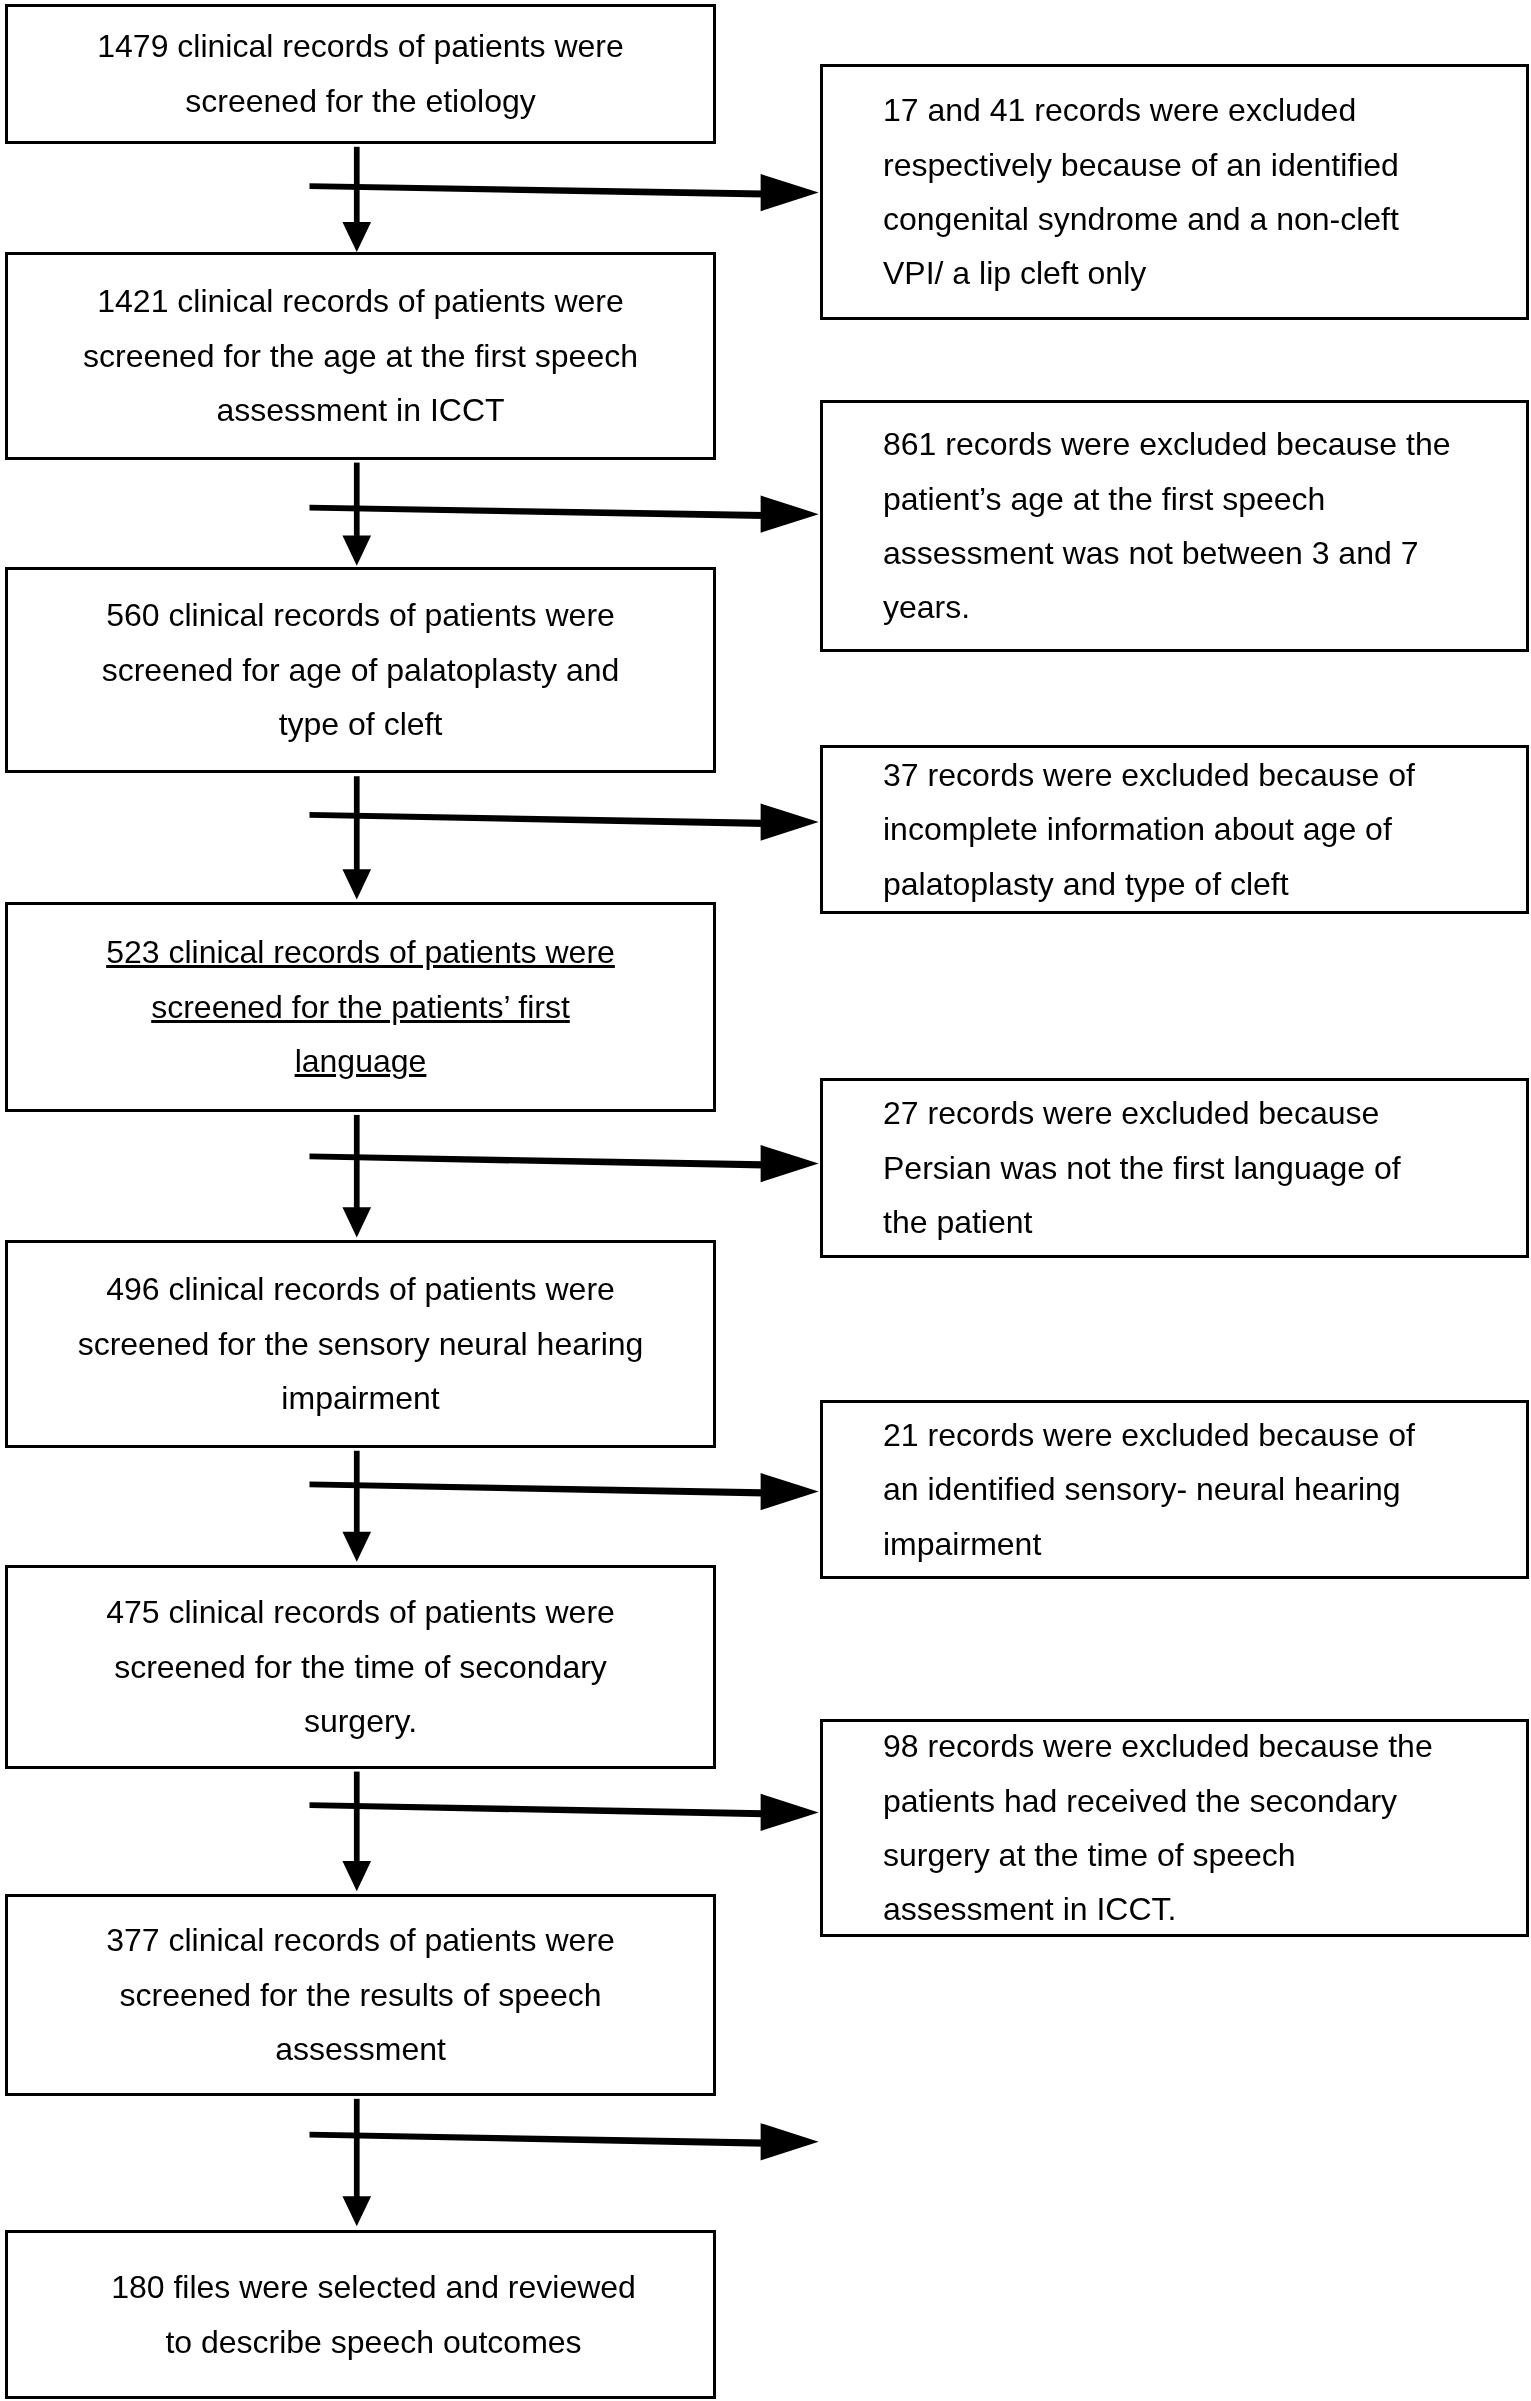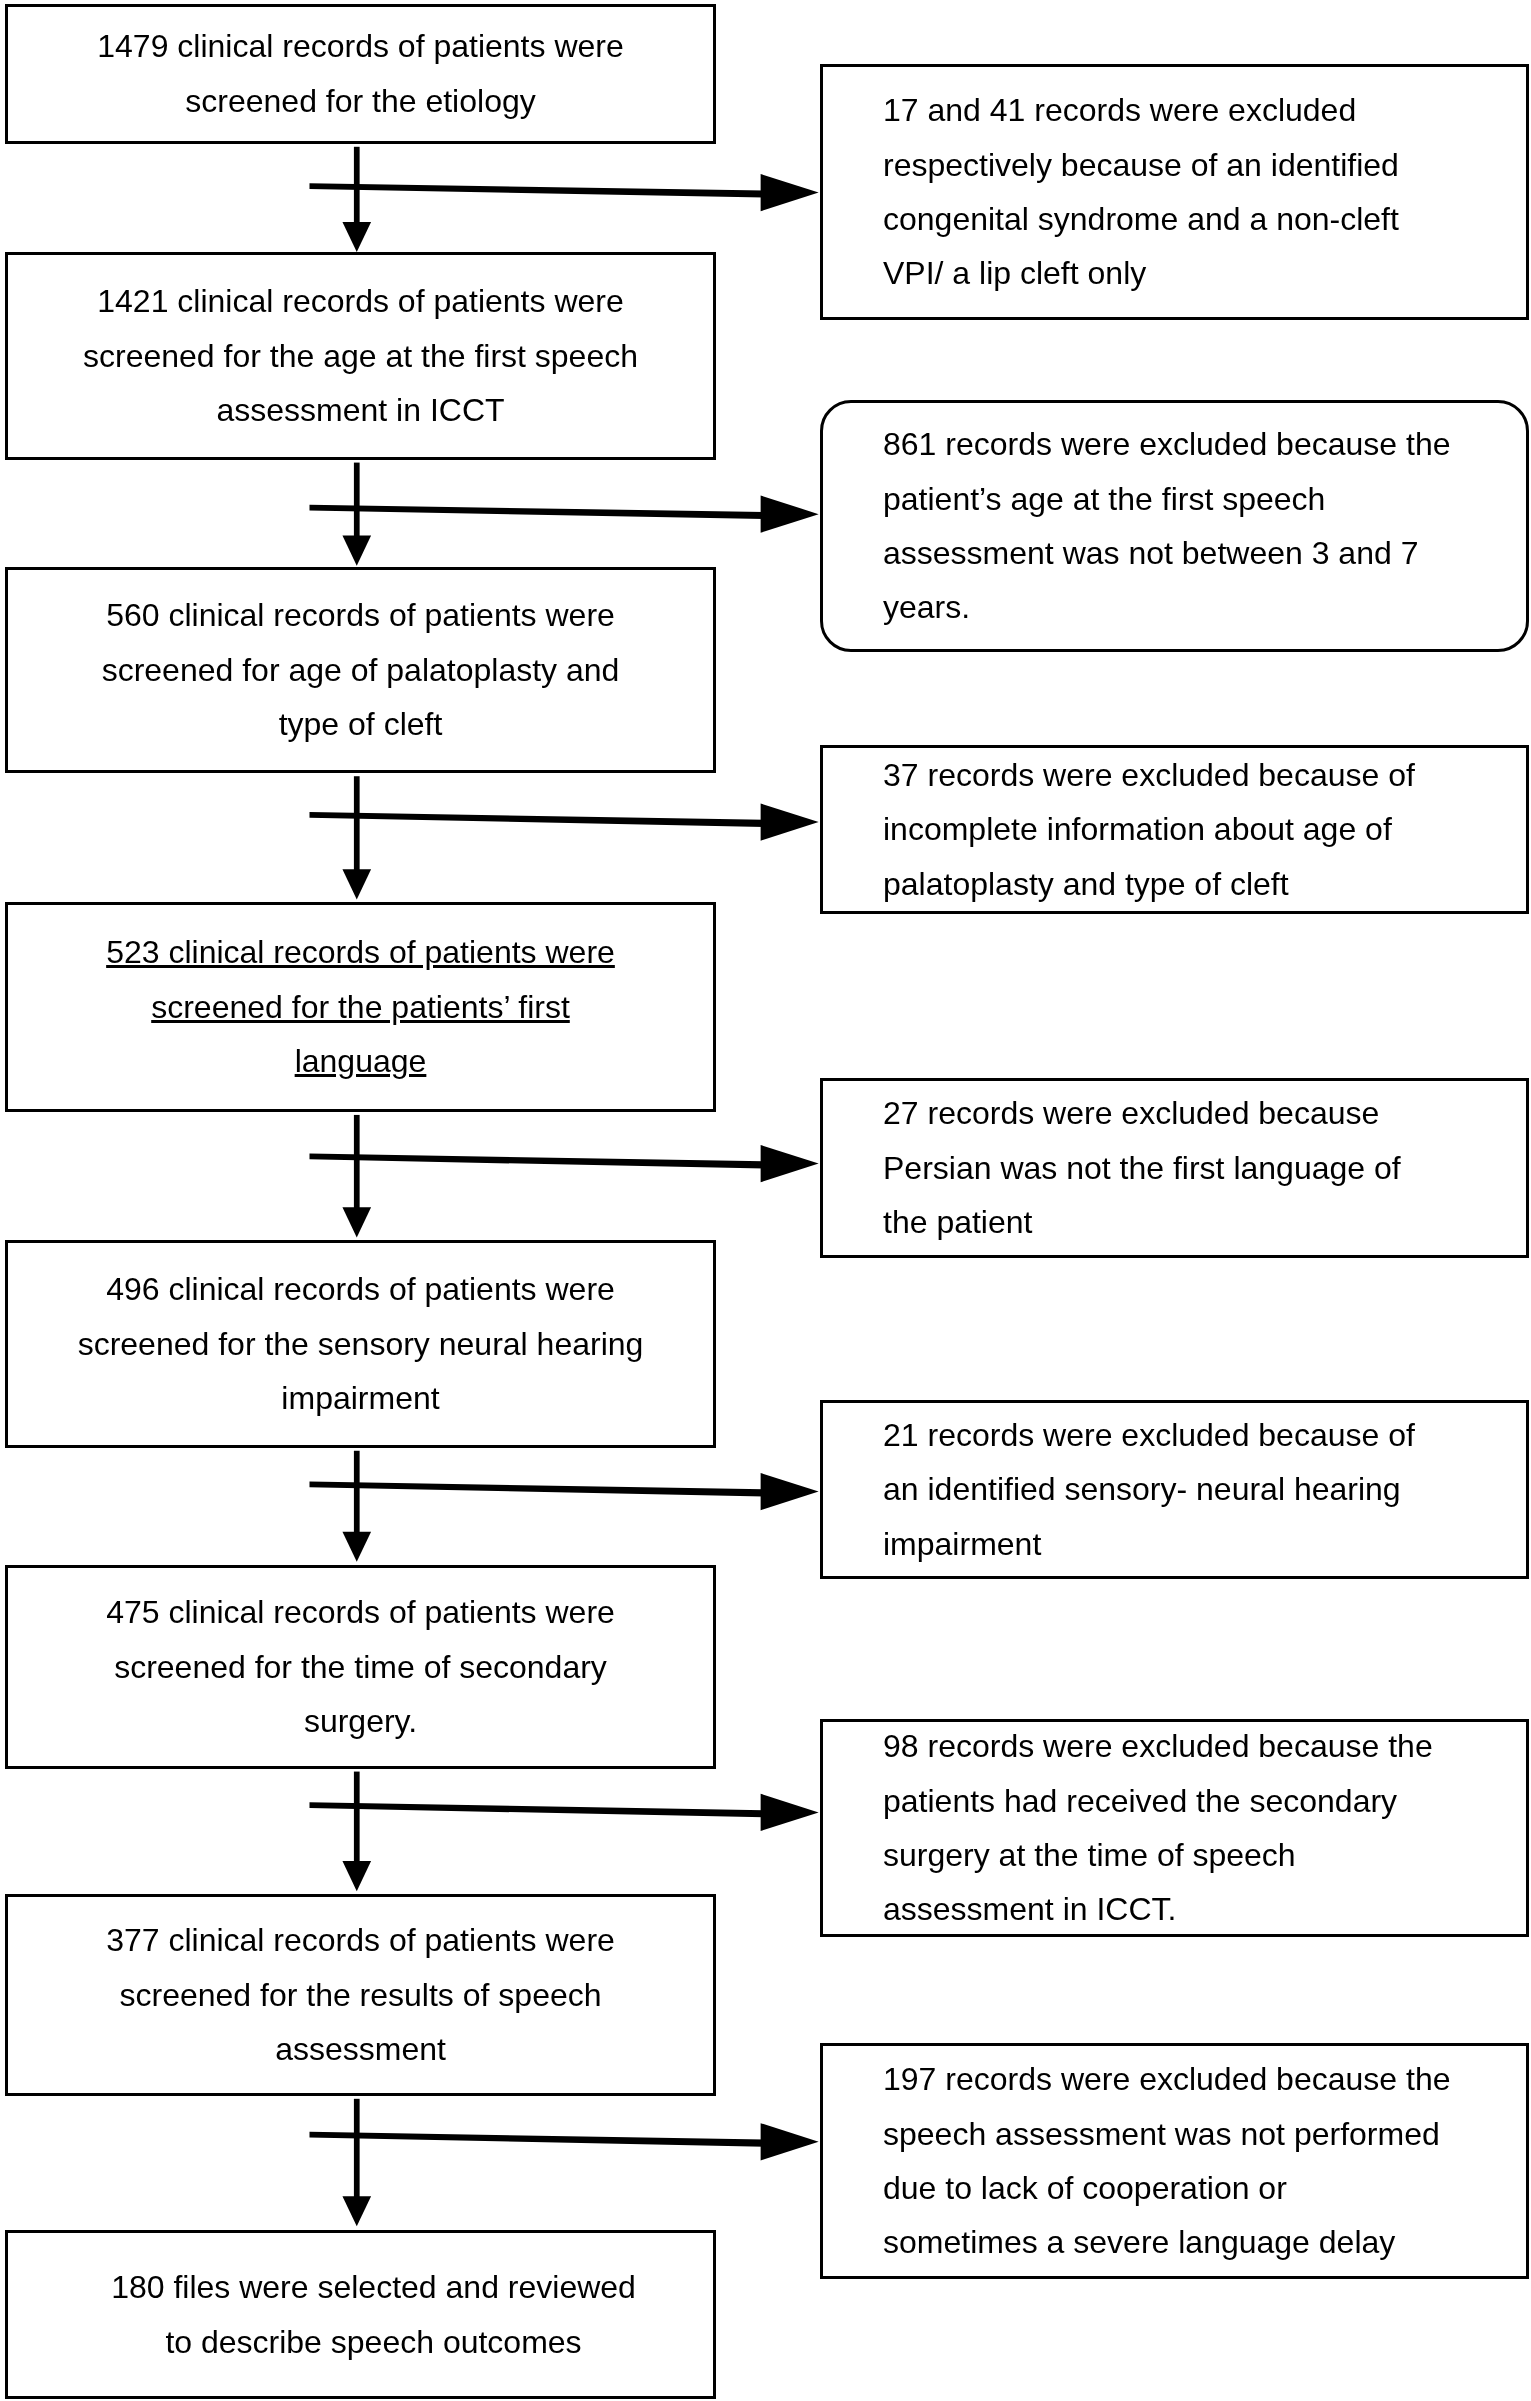--- a/index.html
+++ b/index.html
@@ -156,21 +156,21 @@
 to describe speech outcomes</div>
   </div>
 
   <div class="node-box right-box" style="left:820px; top:64px; width:709px; height:256px;">
     <div class="node-text">17 and 41 records were excluded
 respectively because  of an identified
 congenital syndrome and a non-cleft
 VPI/ a lip cleft only</div>
   </div>
 
-  <div class="node-box right-box" style="left:820px; top:400px; width:709px; height:252px;border-radius:31px;">
+  <div class="node-box right-box" style="left:820px; top:400px; width:709px; height:252px;">
     <div class="node-text">861 records were excluded because the
 patient’s age at the first speech
 assessment was not between 3 and 7
 years.</div>
   </div>
 
   <div class="node-box right-box" style="left:820px; top:745px; width:709px; height:169px;">
     <div class="node-text">37 records were excluded because of
 incomplete information about age of
 palatoplasty and type of cleft</div>
@@ -188,21 +188,15 @@
 impairment</div>
   </div>
 
   <div class="node-box right-box" style="left:820px; top:1719px; width:709px; height:218px;">
     <div class="node-text">98 records were excluded because the
 patients had received the secondary
 surgery at the time of speech
 assessment in ICCT.</div>
   </div>
 
-  <div class="node-box right-box" style="left:820px; top:2043px; width:709px; height:236px;">
-    <div class="node-text">197 records were excluded because the
-speech assessment was not performed
-due to lack of cooperation or
-sometimes a  severe language delay</div>
-  </div>
 
 </div>
 
 
 </body></html>

